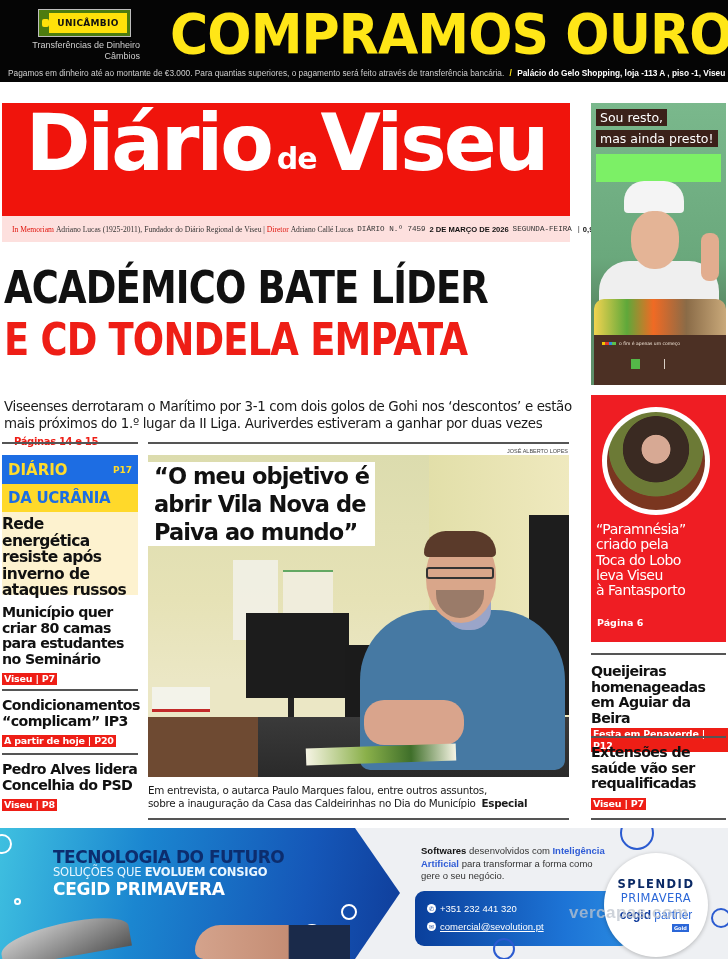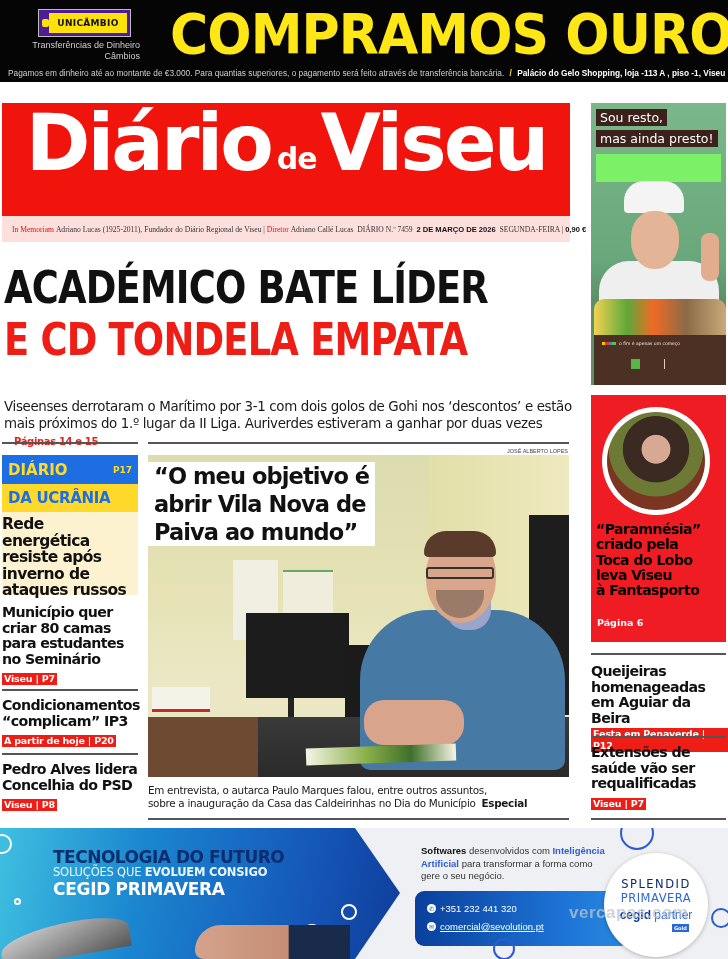--- a/index.html
+++ b/index.html
@@ -1,37 +1,37 @@
 <!DOCTYPE html>
 <html><head>
 <meta charset="utf-8">
 <style>
   * { box-sizing: border-box; margin: 0; padding: 0; }
   html, body { width: 728px; height: 959px; background: #ffffff; overflow: hidden; }
   body { font-family: "DejaVu Sans", sans-serif; color: #111; position: relative; }
 
   
   .top-ad { position: absolute; left: 0; top: 0; width: 728px; height: 82px; background: #050505; }
-  .uc-logo { position: absolute; left: 38px; top: 9px; width: 93px; height: 28px; border: 1.5px solid #bdbdbd; background: #4c1d95; }
+  .uc-logo { position: absolute; left: 38px; top: 9px; width: 93px; height: 28px; border: 1.5px solid #bdbdbd; background: #4d7c0f; }
   .uc-logo .yel { position: absolute; left: 10px; top: 3px; right: 3px; bottom: 3px; background: #ffe10a; display:flex; align-items:center; justify-content:center; font-family: "DejaVu Sans", sans-serif; font-weight: 700; font-size: 9px; color: #111; letter-spacing: 0.3px; }
   .uc-logo .dot { position:absolute; left: 3px; top: 9px; width: 7px; height: 8px; background:#ffe10a; border-radius: 2px; }
   .uc-sub { position: absolute; left: 30px; top: 40px; width: 110px; text-align: right; color: #cfcfcf; font-family: "Liberation Sans", sans-serif; font-size: 9px; line-height: 11px; }
   .uc-title { position: absolute; left: 170px; top: 4px; width: 545px; color: #ffe617; font-family: "DejaVu Sans", sans-serif; font-weight: 700; font-size: 56px; line-height: 60px; letter-spacing: -1px; transform: scaleX(0.93); transform-origin: left top; white-space: nowrap; }
   .uc-note { position: absolute; left: 8px; top: 68px; width: 715px; color: #d0d0d0; font-family: "Liberation Sans", sans-serif; font-size: 8.3px; white-space: nowrap; }
   .uc-note b { color: #ffffff; font-weight: 700; }
   .uc-note .slash { color: #ffe617; font-weight: 700; margin: 0 3px; }
 
   
   .masthead { position: absolute; left: 2px; top: 103px; width: 568px; height: 113px; background: #f0140c; }
   .mast-title { position: absolute; left: 0; top: 0; width: 568px; height: 80px; display:flex; align-items:center; justify-content:center; color: #fff; font-family: "DejaVu Sans", sans-serif; font-weight: 700; letter-spacing: -3px; white-space: nowrap; }
   .mast-title .big { font-size: 78px; }
   .mast-title .de { font-size: 30px; margin: 30px 4px 0 6px; letter-spacing: -1px; }
   .mast-info { position: absolute; left: 2px; top: 216px; width: 568px; height: 26px; background: #fde0de; font-family: "Liberation Serif", serif; font-size: 7.6px; color: #333; display:flex; align-items:center; padding-left: 10px; white-space: nowrap; }
   .mast-info .red { color: #e0120a; }
-  .mast-info .sans { font-family: Liberation Serif, serif; }
+  .mast-info .sans { font-family: Liberation Mono, monospace; }
   .mast-info b { font-family: "Liberation Sans", sans-serif; font-weight: 700; color: #111; }
 
   
   .chef-ad { position: absolute; left: 591px; top: 103px; width: 135px; height: 282px; background: linear-gradient(180deg,#7ab88c 0%,#6aa87c 55%,#5d8f69 70%); overflow: hidden; }
   .chef-line { position: absolute; left: 5px; background: #3b2119; color: #fff; font-family: "DejaVu Sans", sans-serif; font-size: 12.5px; padding: 1px 4px; white-space: nowrap; }
   .chef-green { position: absolute; left: 5px; top: 51px; width: 125px; height: 28px; background: #7cf066; }
   .chef-hat { position: absolute; left: 33px; top: 78px; width: 60px; height: 32px; background: #f4f4f4; border-radius: 20px 20px 4px 4px; }
   .chef-face { position: absolute; left: 40px; top: 108px; width: 48px; height: 58px; background: #e4b496; border-radius: 45% 45% 48% 48%; }
   .chef-coat { position: absolute; left: 8px; top: 158px; width: 120px; height: 60px; background: #efefef; border-radius: 30px 30px 0 0; }
   .chef-hand { position: absolute; left: 110px; top: 130px; width: 18px; height: 48px; background: #e2ad8f; border-radius: 8px; }
@@ -84,42 +84,42 @@
   .ph-hands { position:absolute; left: 216px; top: 245px; width: 100px; height: 45px; background: #d9a48c; border-radius: 20px; }
   .quote-box { position: absolute; left: 148px; top: 462px; background: #fff; font-family: "DejaVu Sans", sans-serif; font-weight: 700; font-size: 22.5px; line-height: 28px; color: #111; letter-spacing: -0.9px; }
   .quote-box div { background: #fff; padding: 0 6px; display: table; }
   .caption { position: absolute; left: 148px; top: 784px; width: 425px; font-family: "DejaVu Sans", sans-serif; font-size: 10.4px; line-height: 13px; color: #1a1a1a; letter-spacing: -0.3px; }
   .caption b { font-weight: 700; margin-left: 6px; }
 
   
   .culture { position: absolute; left: 591px; top: 395px; width: 135px; height: 247px; background: #ef1d23; }
   .portrait { position: absolute; left: 11px; top: 12px; width: 108px; height: 108px; border-radius: 50%; background: #fff; padding: 5px; }
   .portrait-in { width: 100%; height: 100%; border-radius: 50%; background: radial-gradient(circle at 50% 38%,#d7a994 0 18%,#3a2a22 19% 42%,#6c7a36 43% 60%,#7a3620 61%); }
-  .culture-h { position: absolute; left: 5px; top: 127px; width: 128px; color: #000000; font-family: "DejaVu Sans", sans-serif; font-weight: 700; font-size: 14px; line-height: 15.3px; letter-spacing: -0.5px; }
+  .culture-h { position: absolute; left: 5px; top: 127px; width: 128px; color: #ffffff; font-family: "DejaVu Sans", sans-serif; font-weight: 400; font-size: 14px; line-height: 15.3px; letter-spacing: -0.5px; }
   .culture-pg { position: absolute; left: 6px; top: 222px; color: #fff; font-weight: 700; font-size: 9.5px; }
 
   
   .bot-ad { position: absolute; left: 0; top: 828px; width: 728px; height: 131px; background: #eef0f3; overflow: hidden; }
   .ba-blue { position: absolute; left: 0; top: 0; width: 400px; height: 131px; background: linear-gradient(100deg,#3fc0e0 0%,#1b86d0 35%,#1557b8 75%,#0f3d9a 100%); clip-path: polygon(0 0,355px 0,400px 65px,355px 131px,0 131px); }
   .ba-t1 { position: absolute; left: 53px; top: 19px; color: #0c2d6e; font-family: "DejaVu Sans", sans-serif; font-weight: 700; font-size: 17px; letter-spacing: -0.5px; }
   .ba-t2 { position: absolute; left: 53px; top: 37px; color: #e9f6ff; font-family: "DejaVu Sans", sans-serif; font-size: 11.5px; letter-spacing: -0.2px; }
   .ba-t2 b { font-weight: 700; }
   .ba-t3 { position: absolute; left: 53px; top: 51px; color: #ffffff; font-family: "DejaVu Sans", sans-serif; font-weight: 700; font-size: 17px; letter-spacing: -0.3px; }
   .ba-robot { position: absolute; left: 0; top: 95px; width: 130px; height: 34px; background: linear-gradient(160deg,#d8d8d8,#555); border-radius: 60% 40% 0 0; transform: rotate(-10deg); }
   .ba-human { position: absolute; left: 195px; top: 97px; width: 155px; height: 34px; background: linear-gradient(90deg,#d4a38c,#c58d74 60%,#1a2a4a 61%); border-radius: 30px 0 0 10px; }
   .ba-ring { position: absolute; border: 2px solid #fff; border-radius: 50%; }
   .ba-text { position: absolute; left: 421px; top: 17px; width: 190px; font-family: "Liberation Sans", sans-serif; font-size: 9.5px; line-height: 12.5px; color: #333; }
   .ba-text b { color: #111; }
   .ba-text .blue { color: #2f5cd6; font-weight: 700; }
   .ba-contact { position: absolute; left: 415px; top: 63px; width: 215px; height: 55px; background: linear-gradient(90deg,#0a3f9b,#1d74d6 70%,#2a8ae0); border-radius: 9px; color: #fff; font-family: "Liberation Sans", sans-serif; font-size: 9.5px; }
   .ba-contact .row { position: absolute; left: 12px; display:flex; align-items:center; gap: 4px; }
   .ba-contact .ic { width: 9px; height: 9px; border-radius: 50%; background: #fff; color: #0a3f9b; font-size: 6px; display:flex; align-items:center; justify-content:center; }
   .ba-contact .email { text-decoration: underline; }
   .ba-badge { position: absolute; left: 604px; top: 25px; width: 104px; height: 104px; border-radius: 50%; background: #fff; box-shadow: 0 1px 4px rgba(0,0,0,.25); }
-  .ba-b1 { position:absolute; left: 0; top: 24px; width: 104px; text-align:center; font-family: "DejaVu Sans", sans-serif; font-weight: 400; font-size: 11.5px; color: #0b2a66; letter-spacing: 1.5px; }
+  .ba-b1 { position:absolute; left: 0; top: 24px; width: 104px; text-align:center; font-family: "DejaVu Sans", sans-serif; font-weight: 700; font-size: 11.5px; color: #0b2a66; letter-spacing: 1.5px; }
   .ba-b2 { position:absolute; left: 0; top: 38px; width: 104px; text-align:center; font-family: "DejaVu Sans", sans-serif; font-size: 11.5px; color: #2b67d8; letter-spacing: 0.5px; }
   .ba-b3 { position:absolute; left: 0; top: 55px; width: 104px; text-align:center; font-family: "Liberation Sans", sans-serif; font-size: 12px; color: #2b67d8; }
   .ba-b3 b { color: #123d9c; }
   .ba-b4 { position:absolute; left: 68px; top: 71px; background: #2b67d8; color: #fff; font-size: 5px; padding: 1px 2px; font-weight:700; }
   .watermark { position: absolute; left: 569px; top: 903px; color: rgba(190,196,205,.75); font-family: "Liberation Sans", sans-serif; font-weight: 700; font-size: 17px; letter-spacing: 0.5px; }
 </style>
 </head>
 <body>
 
 <div class="top-ad">

